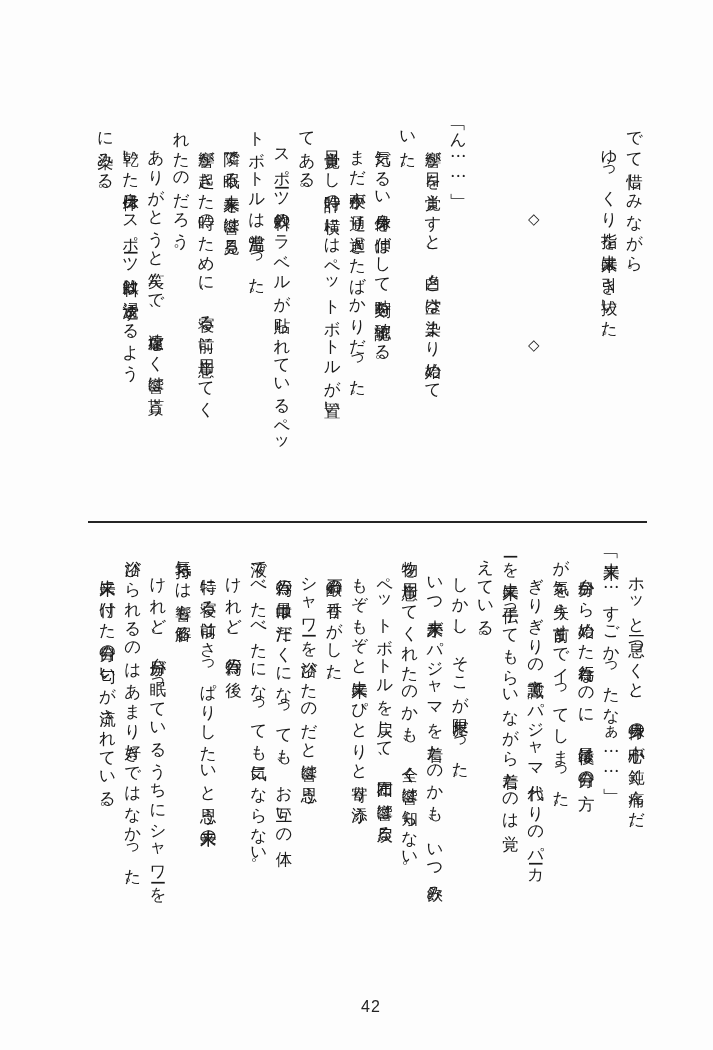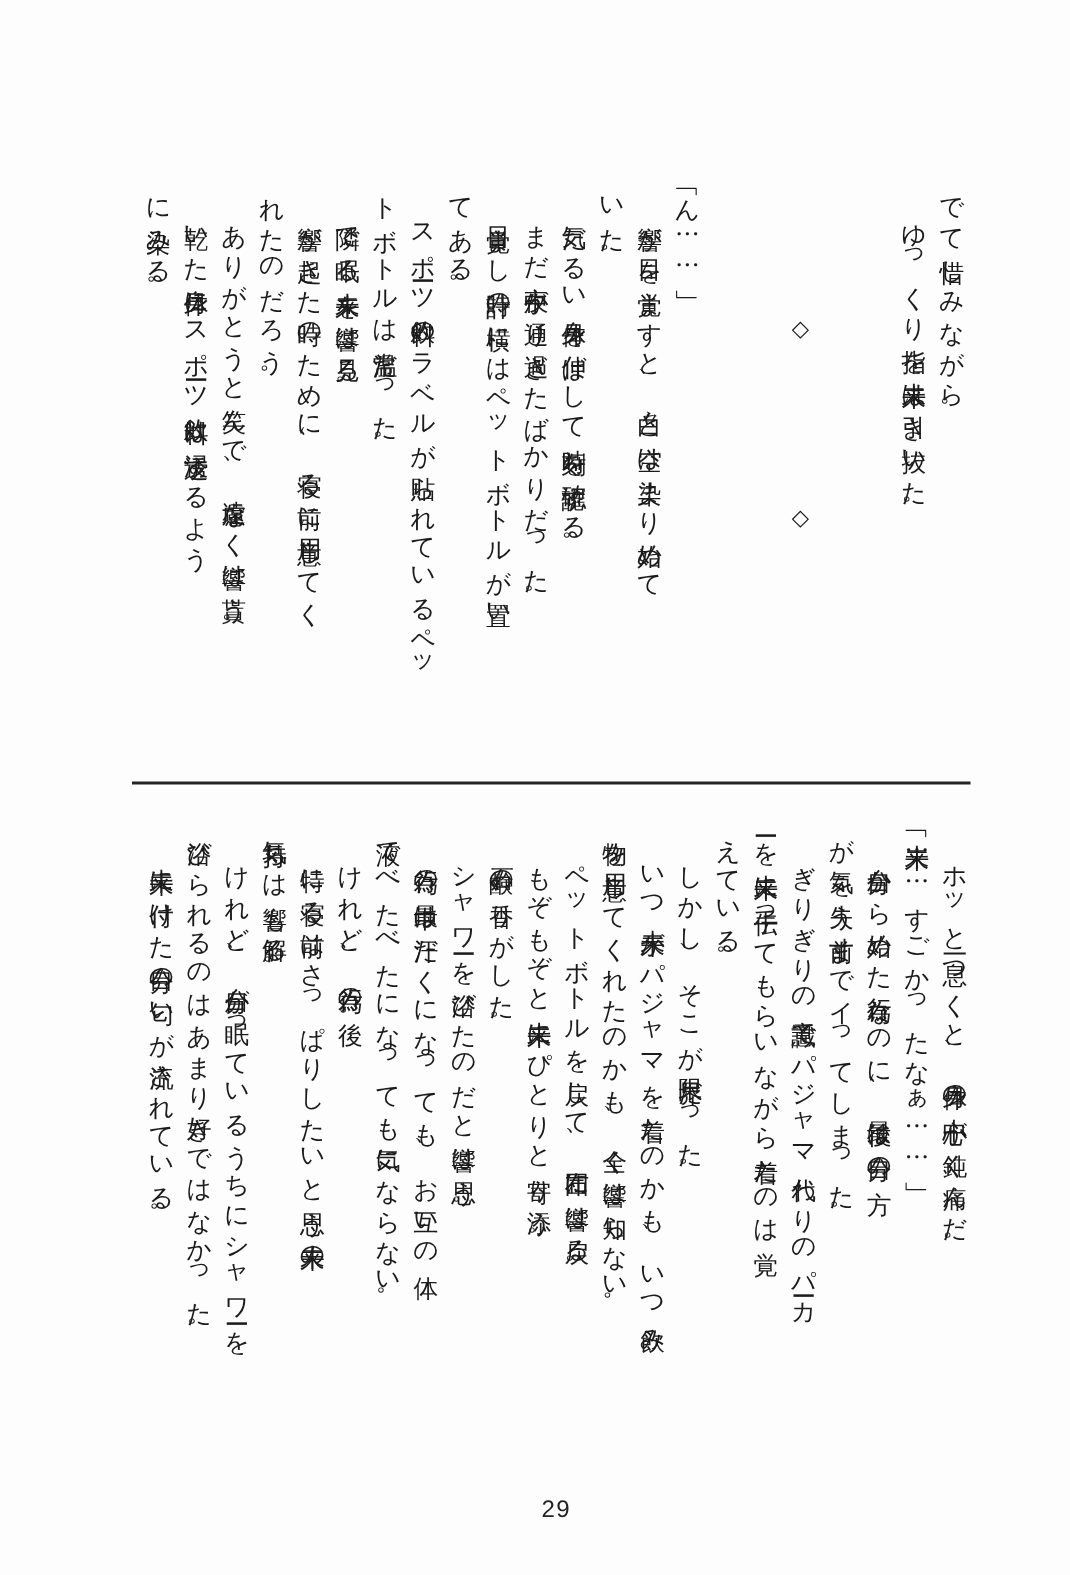--- a/index.html
+++ b/index.html
@@ -138,15 +138,15 @@
       <div class="tcol indent">行為の最中は汗だくになっても、お互いの体</div>
       <div class="tcol">液でべたべたになっても気にならない。</div>
       <div class="tcol indent">けれど、行為の後。</div>
       <div class="tcol indent">特に寝る前はさっぱりしたいと思う未来の</div>
       <div class="tcol">気持ちは響も解る。</div>
       <div class="tcol indent">けれど、自分が眠っているうちにシャワーを</div>
       <div class="tcol">浴びられるのはあまり好きではなかった。</div>
       <div class="tcol indent">未来に付けた自分の匂いが流されている。</div>
     </div>
 
-  <div class="page-number">29</div>
+  <div class="page-number">42</div>
 
 </div>
 
 </body></html>

